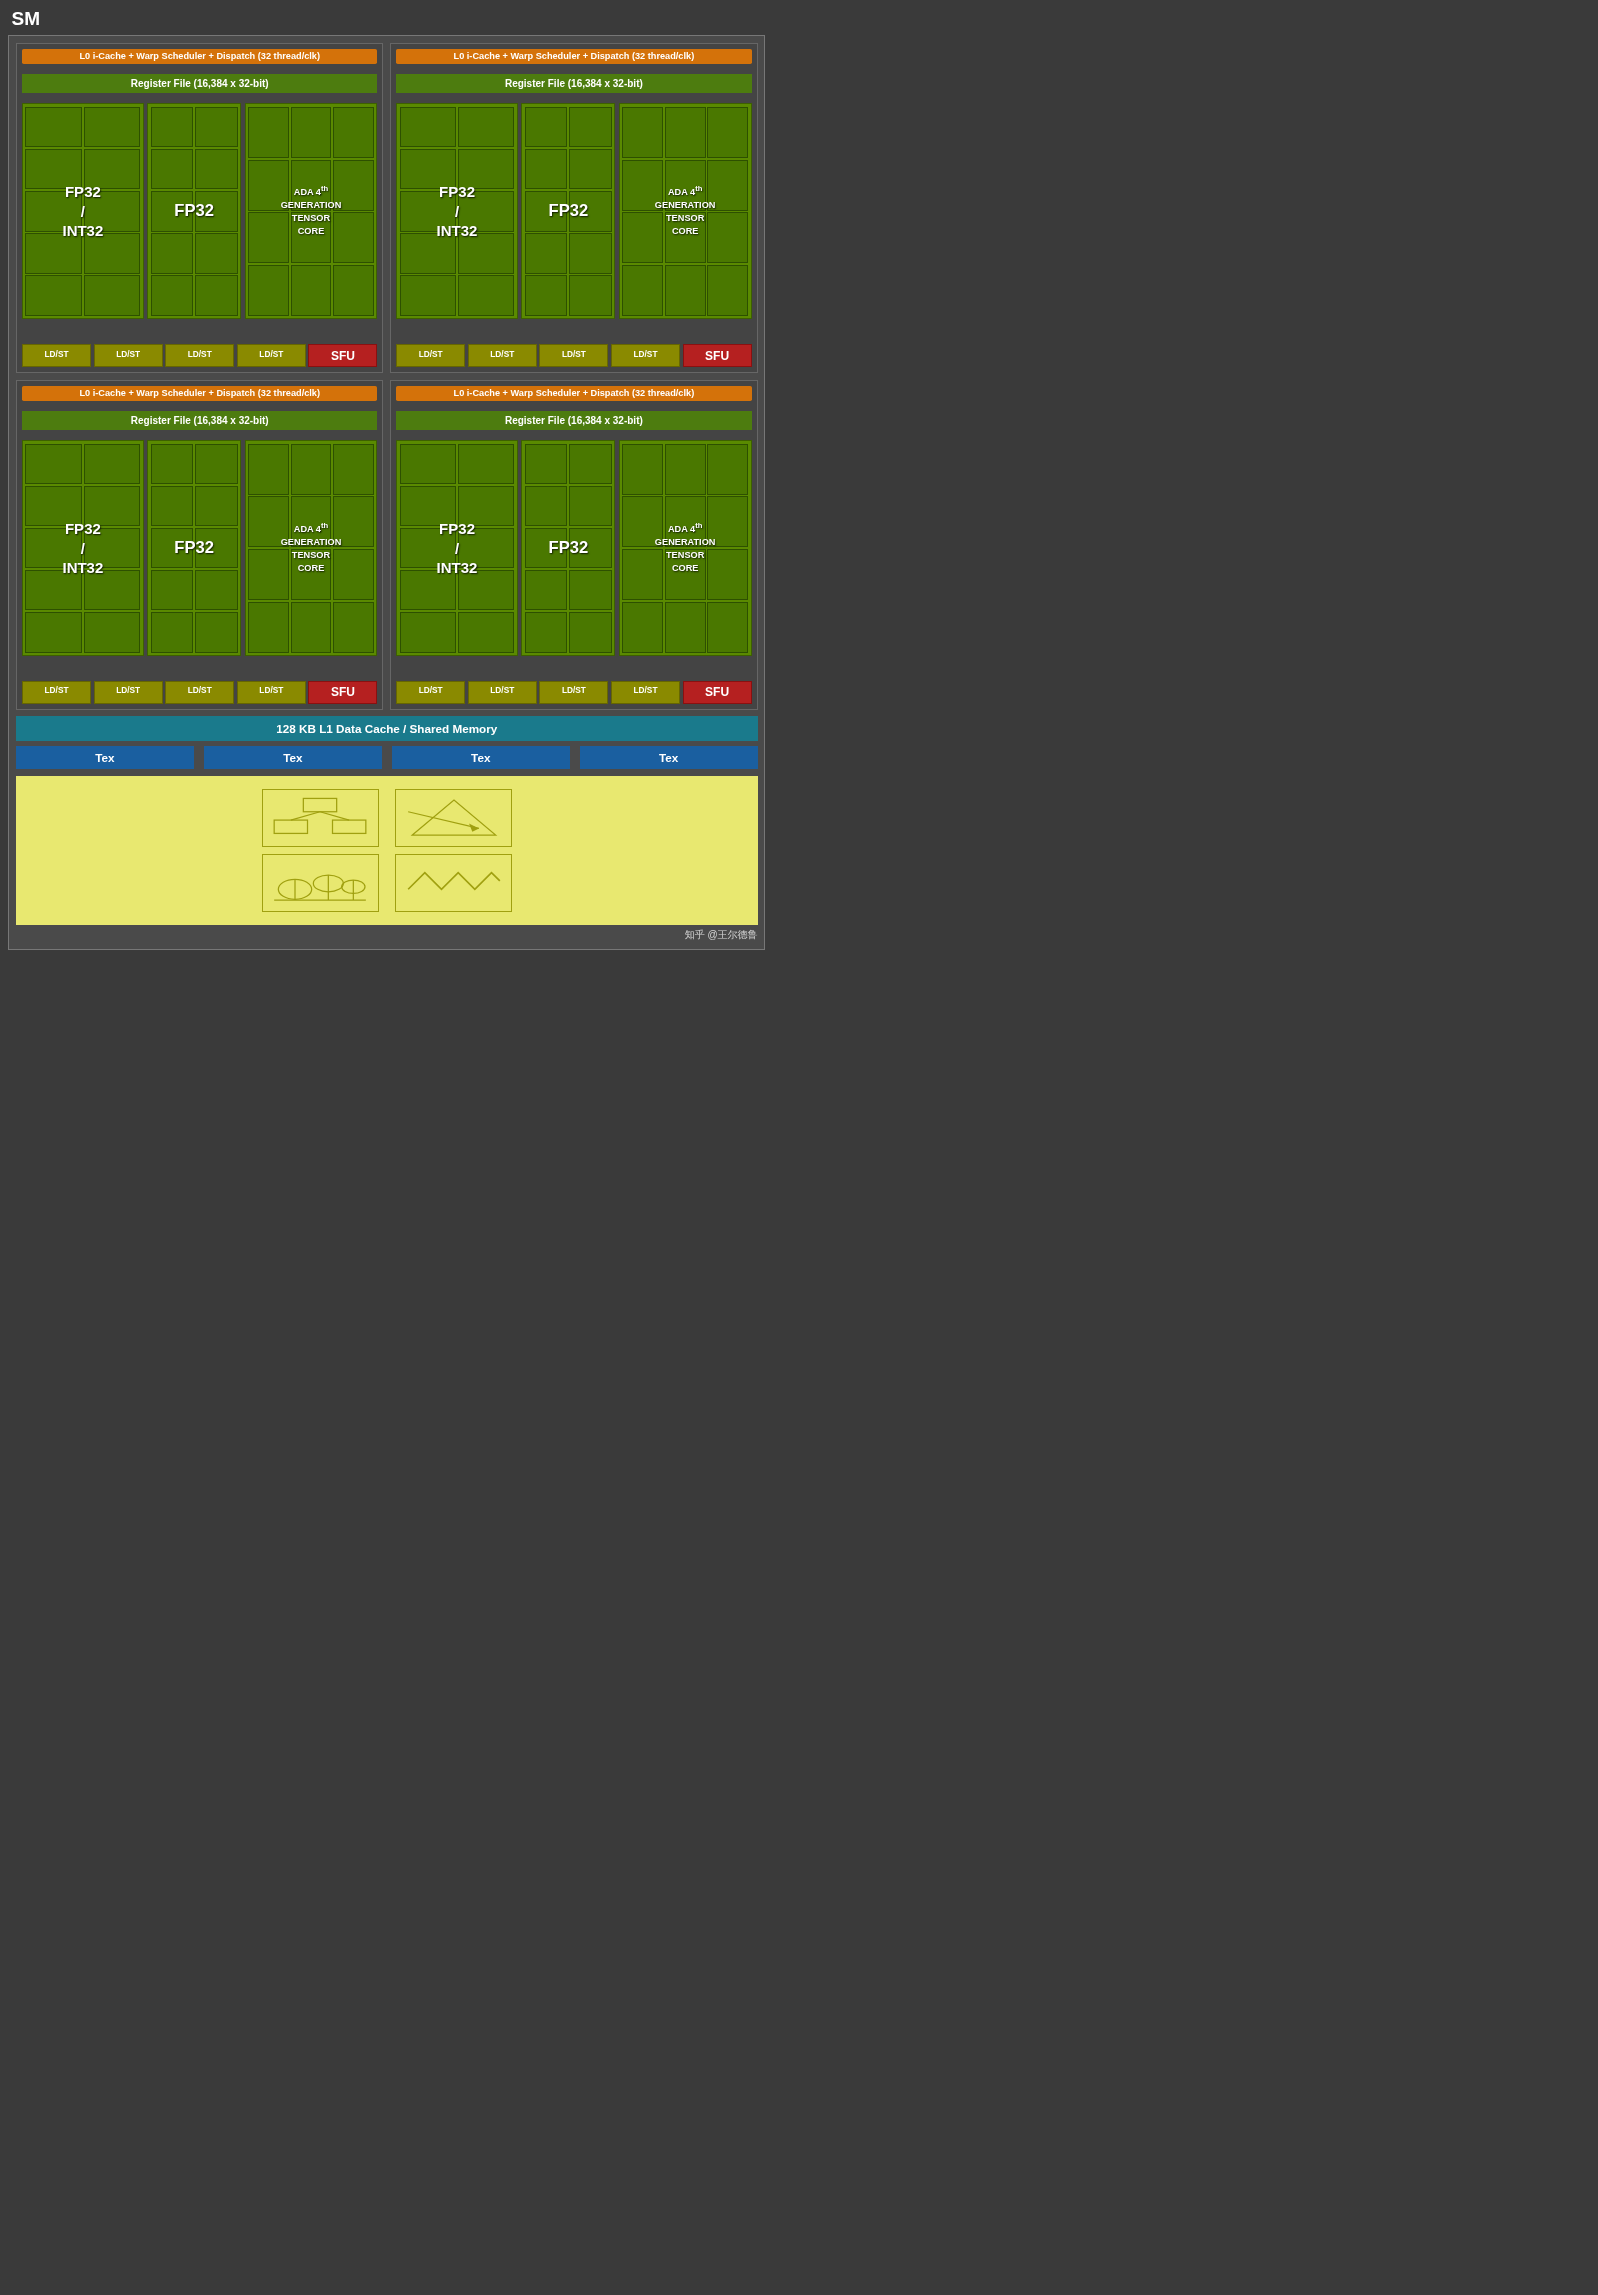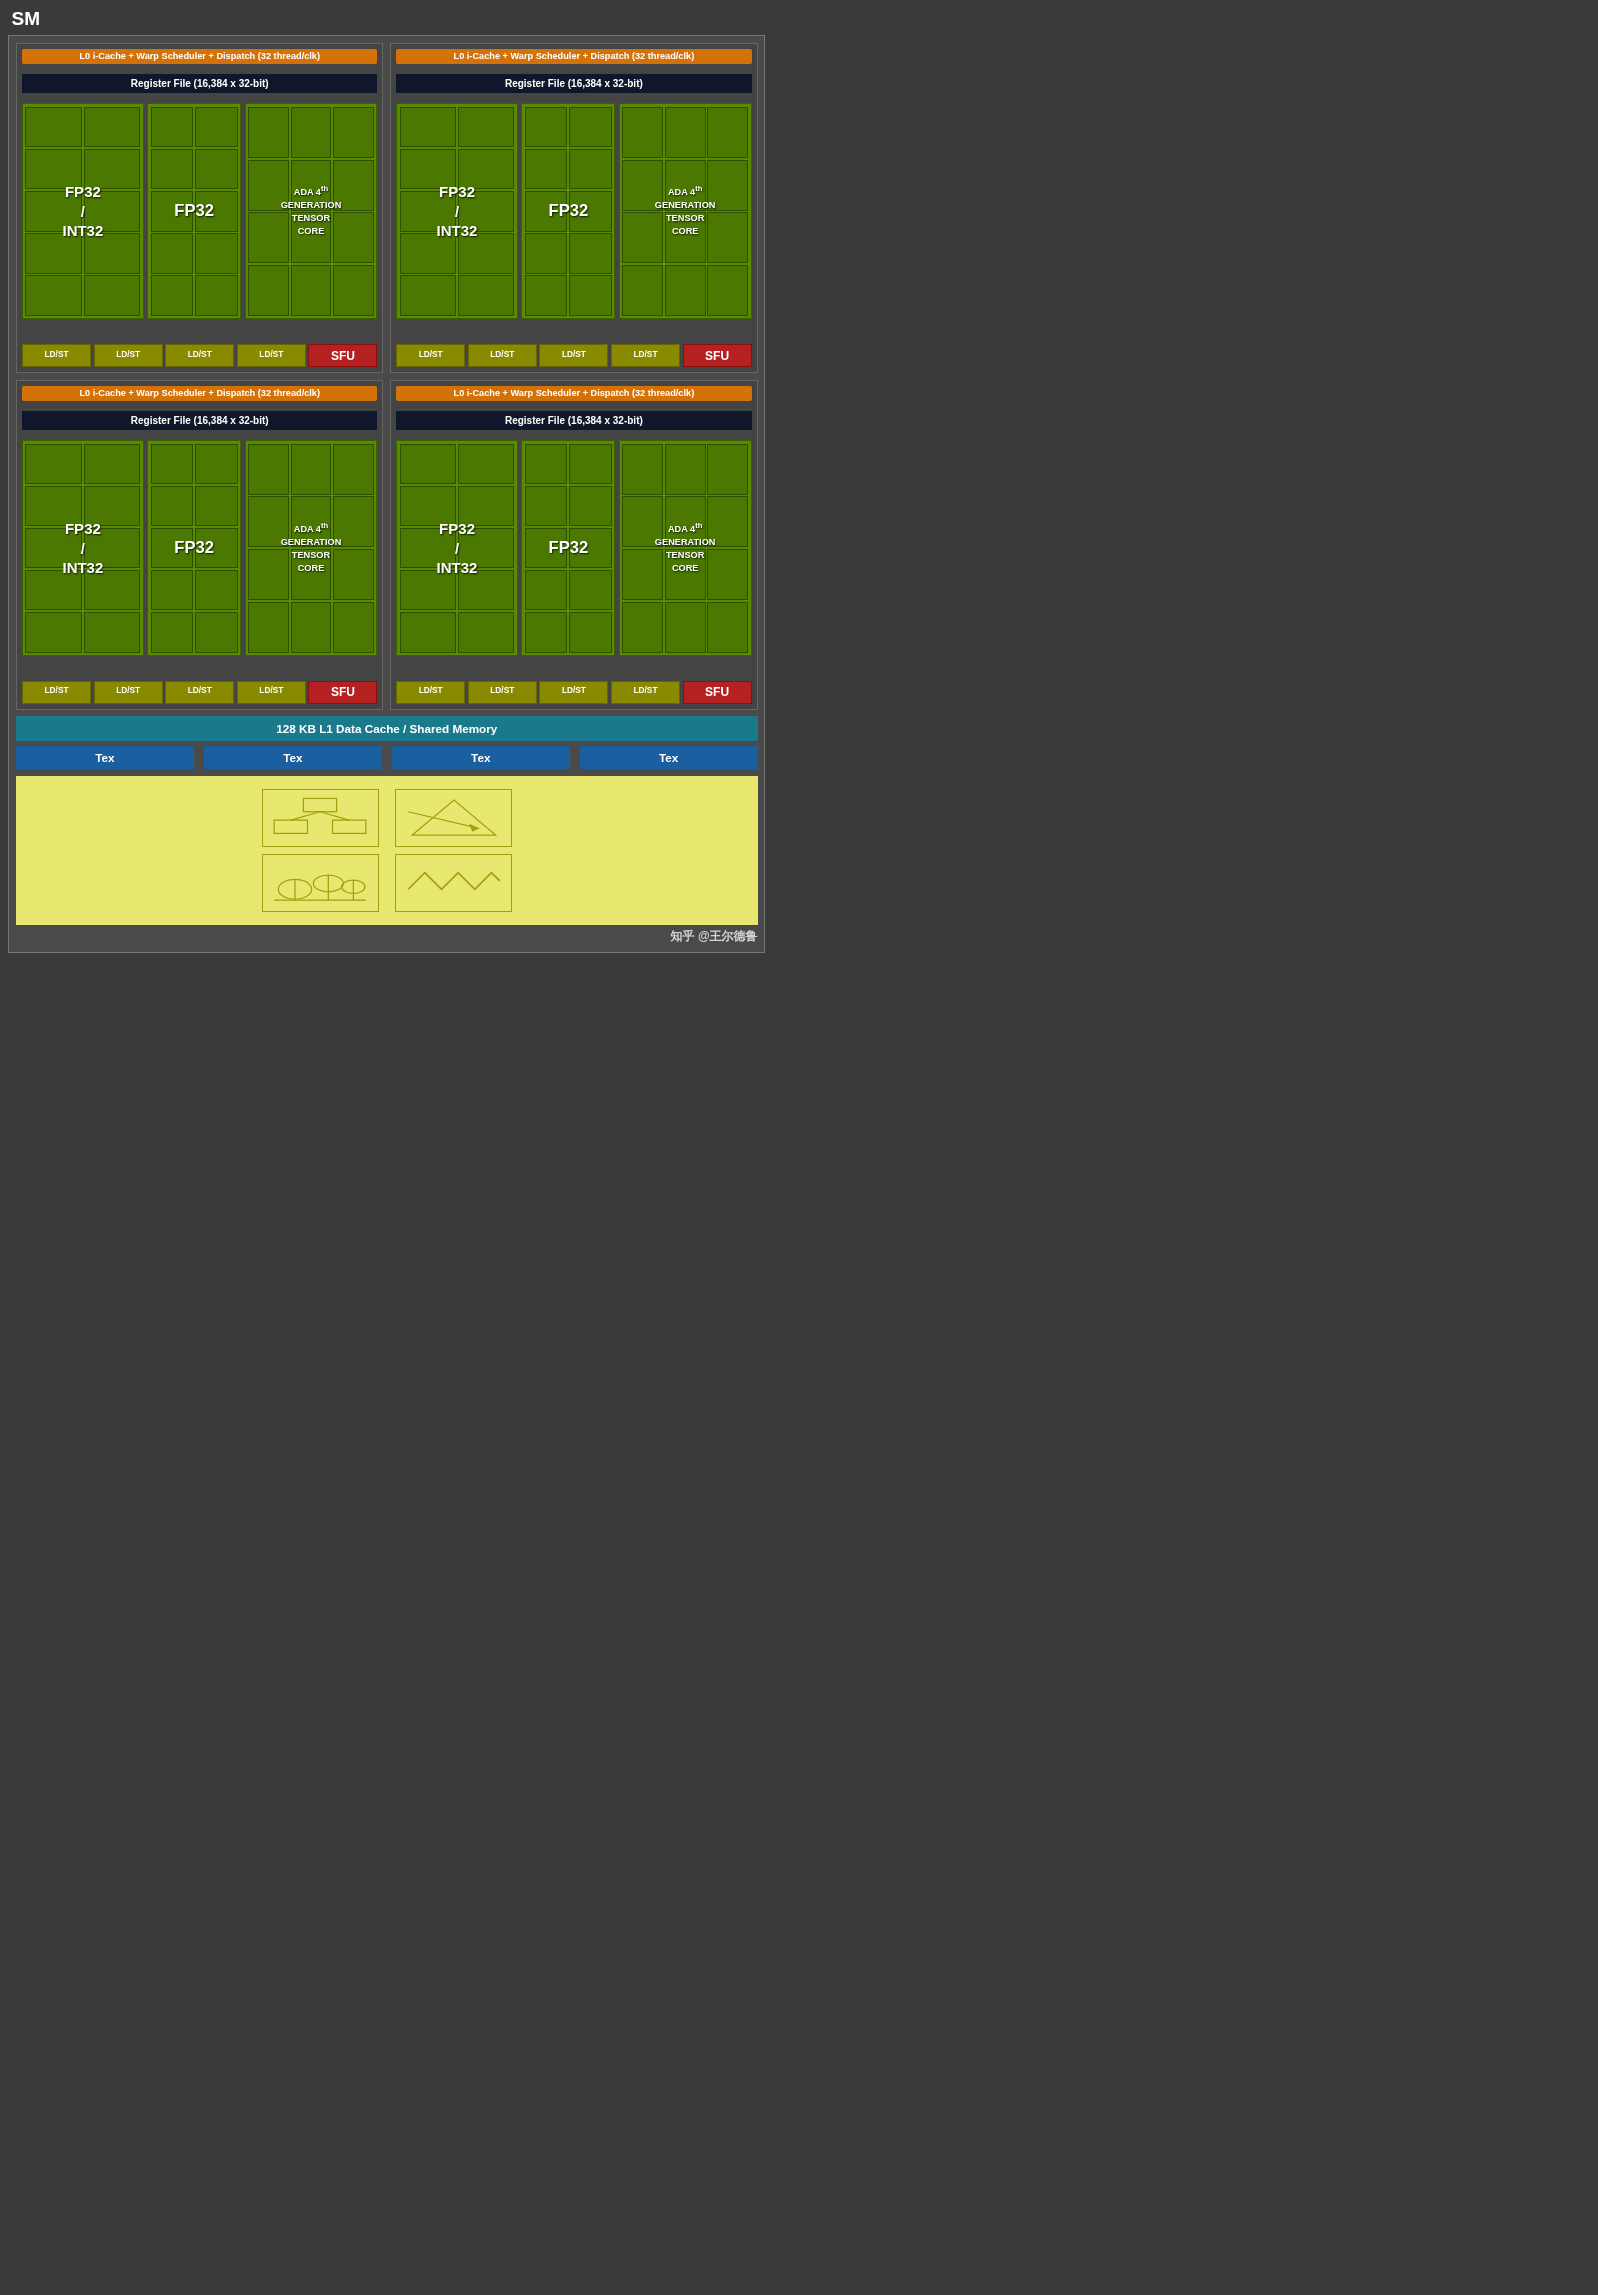--- a/index.html
+++ b/index.html
@@ -42,21 +42,21 @@
       background: #d4720a;
       color: white;
       font-size: 9.2px;
       font-weight: bold;
       text-align: center;
       padding: 2.5px 3.3px;
       border-radius: 1.7px;
     }
 
     .register-file-bar {
-      background: #0f172a;
+      background: #4d7c0f;
       color: white;
       font-size: 10px;
       font-weight: bold;
       text-align: center;
       padding: 4.2px 3.3px;
     }
 
     .bottom-units {
       display: grid;
       grid-template-columns: 1fr 1fr 1fr 1fr 1fr;
@@ -547,16 +547,16 @@
 
       <div class="rt-icon-box">
         <svg width="100" height="46" viewBox="0 0 120 55">
 
           <polyline points="5,35 25,15 45,35 65,15 85,35 105,15 115,25" fill="none" stroke="#a0a010" stroke-width="2"></polyline>
         </svg>
       </div>
     </div>
   </div>
 
-  <div style="text-align:right; color:rgba(255,255,255,0.75); font-size:12px; margin-top:3.3px;font-weight:bold;">知乎 @王尔德鲁</div>
+  <div style="text-align:right; color:rgba(255,255,255,0.75); font-size:10px; margin-top:3.3px;">知乎 @王尔德鲁</div>
 
 </div>
 
 
 </body></html>

